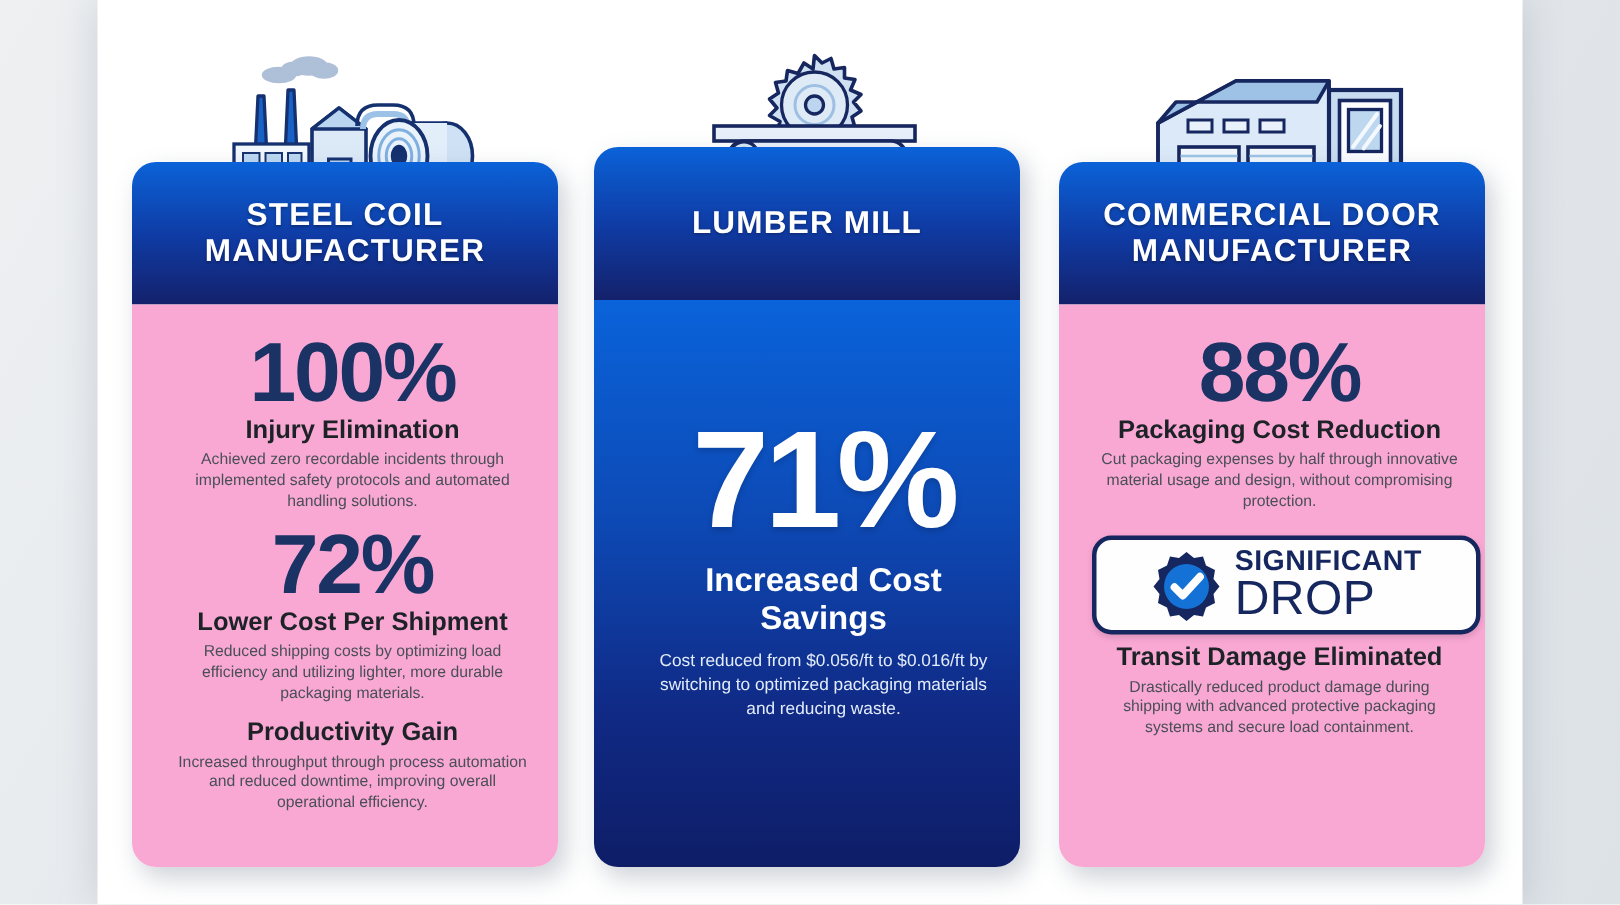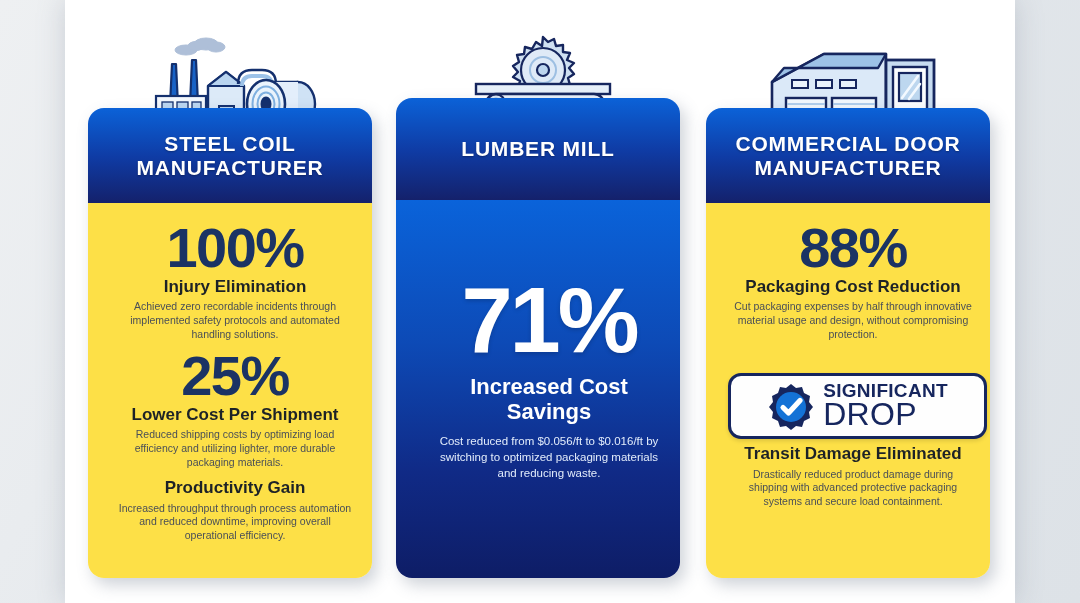--- a/index.html
+++ b/index.html
@@ -57,21 +57,21 @@
     font-weight: 700;
     font-size: 21px;
     letter-spacing: 0.8px;
     line-height: 1.12;
     text-align: center;
     text-transform: uppercase;
     text-shadow: 0 1px 2px rgba(0,0,0,0.30);
   }
 
   .card-body {
-    background: #fde047;
+    background: #f9a8d4;
     height: 375px;
     padding: 18px 12px 10px 22px;
     display: flex;
     flex-direction: column;
     align-items: center;
   }
   .card.c2 .card-body {
     height: 378px;
     background: linear-gradient(180deg, #0a63da 0%, #0d4ab6 38%, #102a86 72%, #0e1d66 100%);
     justify-content: center;
@@ -124,21 +124,21 @@
   .big-desc {
     color: #e2ecfb;
     font-size: 11.5px;
     line-height: 1.42;
     margin-top: 8px;
     padding: 0 8px;
   }
 
   
   .badge {
-    margin: 24px auto 4px auto;
+    margin: 8px auto 4px auto;
     width: 259px;
     height: 66px;
     border: 3.5px solid #16265e;
     border-radius: 13px;
     background: #fefefe;
     display: flex;
     align-items: center;
     justify-content: center;
     gap: 8px;
     box-shadow: 0 2px 4px rgba(0,0,0,0.13);
@@ -227,21 +227,21 @@
     </div>
     <div class="card-body">
 
       <div class="stat">
         <div class="stat-number">100%</div>
         <div class="stat-label">Injury Elimination</div>
         <div class="stat-desc">Achieved zero recordable incidents through implemented safety protocols and automated handling solutions.</div>
       </div>
 
       <div class="stat">
-        <div class="stat-number">25%</div>
+        <div class="stat-number">72%</div>
         <div class="stat-label">Lower Cost Per Shipment</div>
         <div class="stat-desc">Reduced shipping costs by optimizing load efficiency and utilizing lighter, more durable packaging materials.</div>
       </div>
 
       <div class="stat">
         <div class="stat-label">Productivity Gain</div>
         <div class="stat-desc">Increased throughput through process automation and reduced downtime, improving overall operational efficiency.</div>
       </div>
 
     </div>

